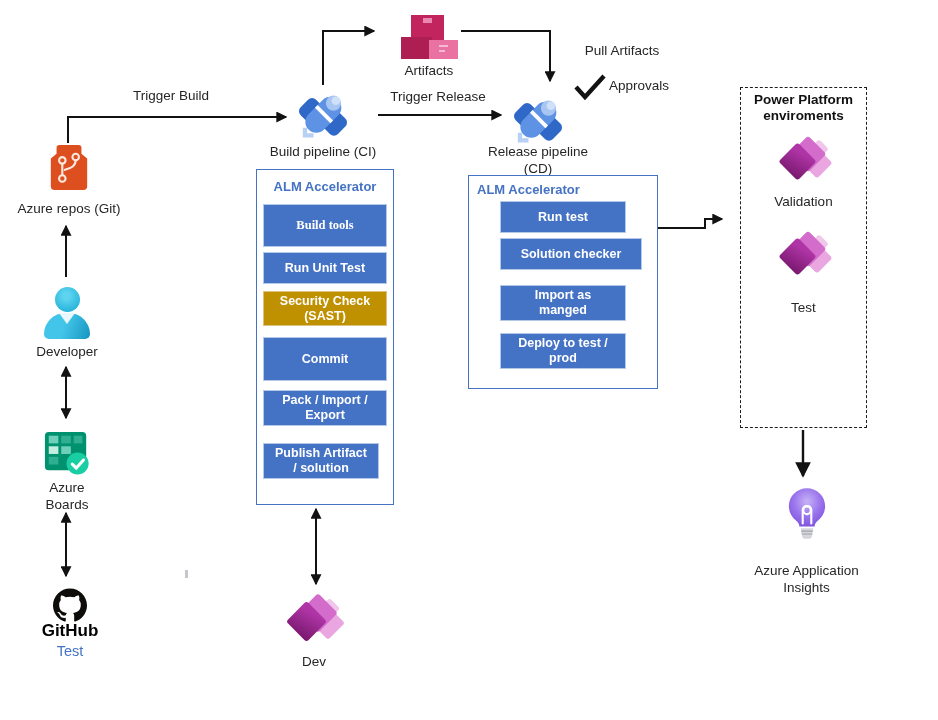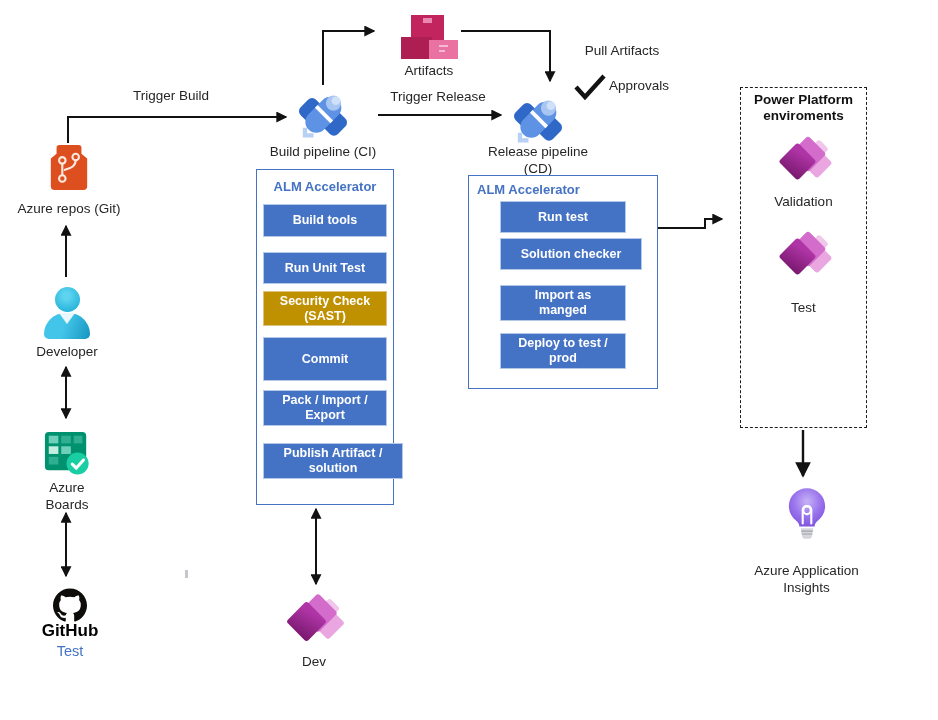--- a/index.html
+++ b/index.html
@@ -172,26 +172,26 @@
       <circle cx="41" cy="18" r="8" fill="#A9C6F2"></circle>
       <circle cx="43.5" cy="15.5" r="4.5" fill="#CFE0FA"></circle>
       <path d="M11 44 v8 h9" stroke="#B7D0F4" stroke-width="4.5" fill="none"></path>
     </svg>
     <div class="lbl" style="margin-top:-4px;">Release pipeline</div>
     <div class="lbl" style="line-height:15px;">(CD)</div>
   </div>
 
   <div class="alm-box" style="left:256px;top:169px;width:136px;height:334px;">
     <div class="alm-title" style="top:9px;text-align:center;">ALM Accelerator</div>
-    <div class="alm-btn" style="left:6px;top:34px;width:124px;height:33px;">Build tools</div>
+    <div class="alm-btn" style="left:6px;top:34px;width:124px;height:43px;font-family:Liberation Serif, serif;">Build tools</div>
     <div class="alm-btn" style="left:6px;top:82px;width:124px;height:32px;">Run Unit Test</div>
     <div class="alm-btn gold" style="left:6px;top:121px;width:124px;height:35px;padding:7px 10px;">Security Check (SAST)</div>
     <div class="alm-btn" style="left:6px;top:167px;width:124px;height:44px;">Commit</div>
     <div class="alm-btn" style="left:6px;top:220px;width:124px;height:36px;padding:12px 11px;">Pack / Import / Export</div>
-    <div class="alm-btn" style="left:6px;top:273px;width:140px;height:36px;padding:0 11px;">Publish Artifact / solution</div>
+    <div class="alm-btn" style="left:6px;top:273px;width:116px;height:36px;padding:0 11px;">Publish Artifact / solution</div>
   </div>
 
   <div class="alm-box" style="left:468px;top:175px;width:188px;height:212px;">
     <div class="alm-title" style="top:6px;left:8px;right:auto;">ALM Accelerator</div>
     <div class="alm-btn" style="left:31px;top:25px;width:126px;height:32px;">Run test</div>
     <div class="alm-btn" style="left:31px;top:62px;width:142px;height:32px;">Solution checker</div>
     <div class="alm-btn" style="left:31px;top:109px;width:126px;height:36px;padding:0 28px;">Import as manged</div>
     <div class="alm-btn" style="left:31px;top:157px;width:126px;height:36px;padding:0 12px;">Deploy to test / prod</div>
   </div>
 

